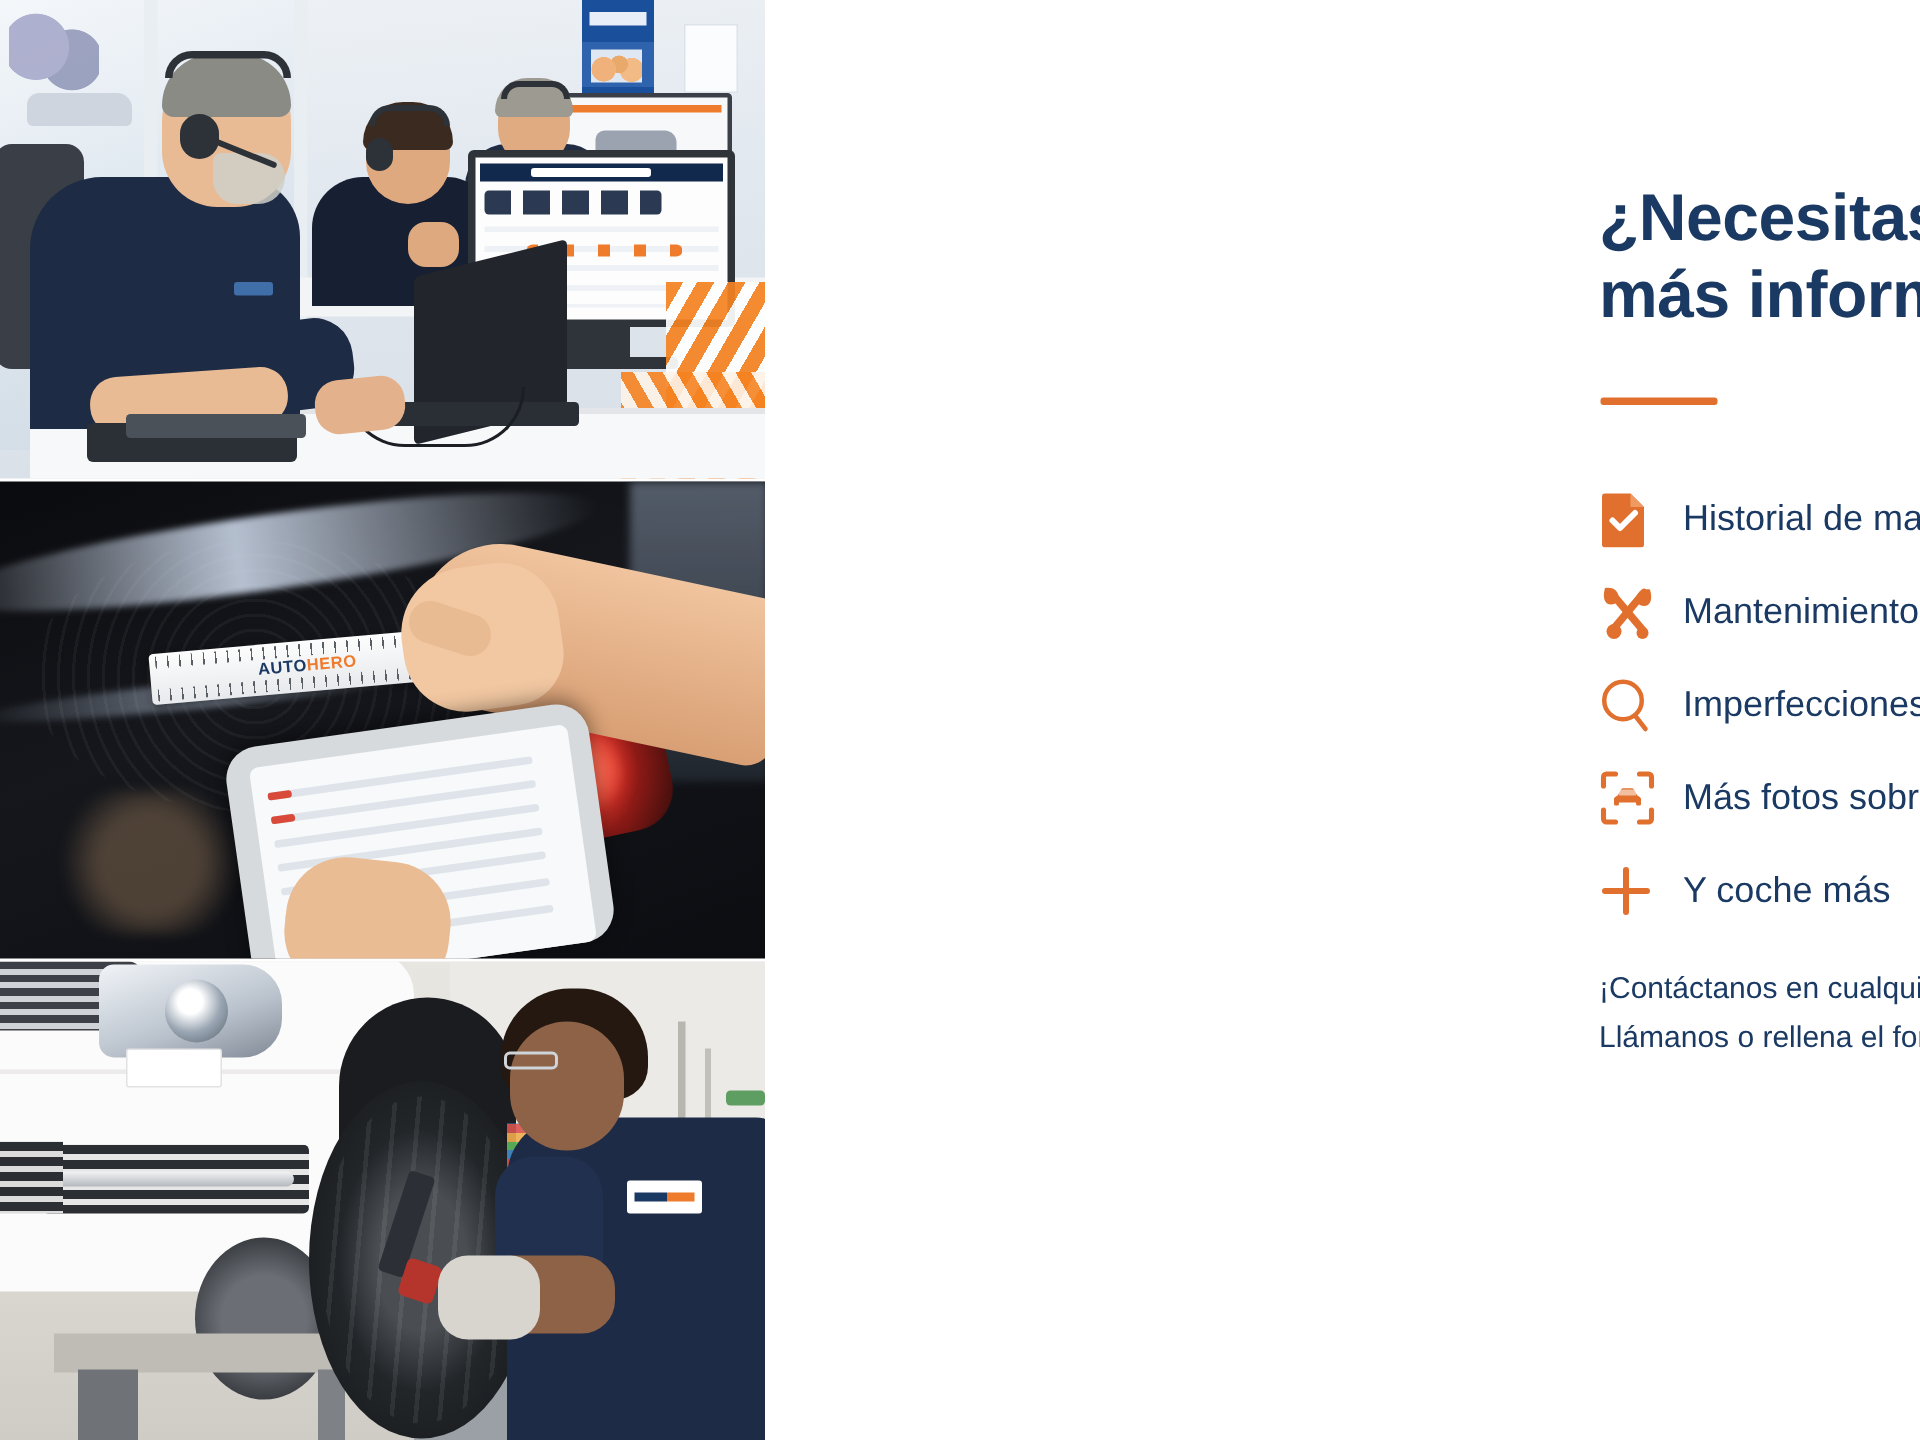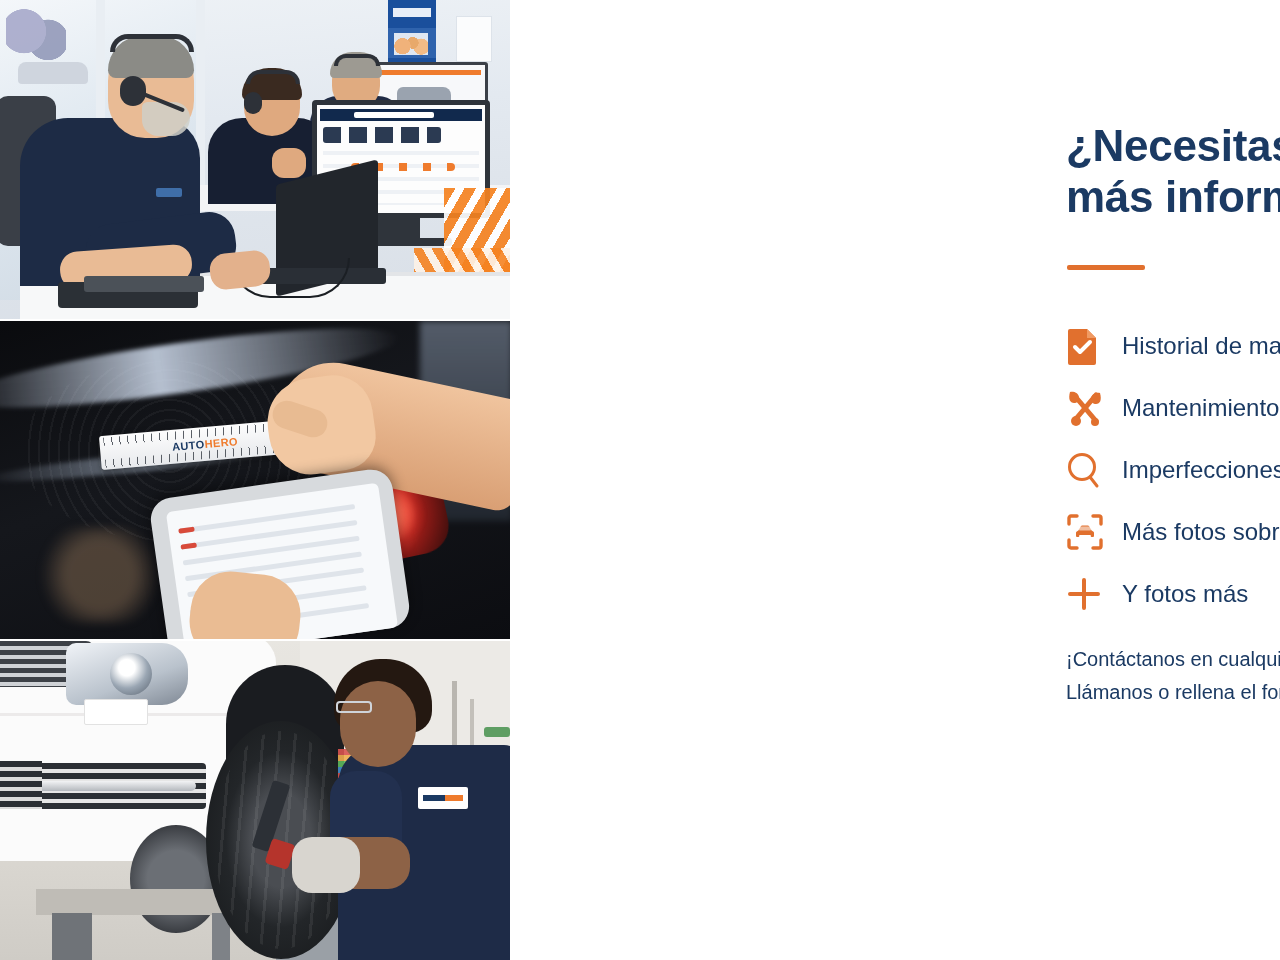--- a/index.html
+++ b/index.html
@@ -378,21 +378,21 @@
         </span>
         <span class="flabel">Más fotos sobre el coche</span>
       </div>
 
       <div class="feature">
         <span class="ficon">
           <svg width="36" height="36" viewBox="0 0 36 36">
             <path d="M18 4v28M4 18h28" stroke="#e1702e" stroke-width="4" stroke-linecap="round"></path>
           </svg>
         </span>
-        <span class="flabel">Y fotos más</span>
+        <span class="flabel">Y coche más</span>
       </div>
 
     </div>
 
     <p class="contact">
       <span>¡Contáctanos en cualquier momento para más información!</span>
       <span>Llámanos o rellena el formulario de contacto.</span>
     </p>
 
   </div>

